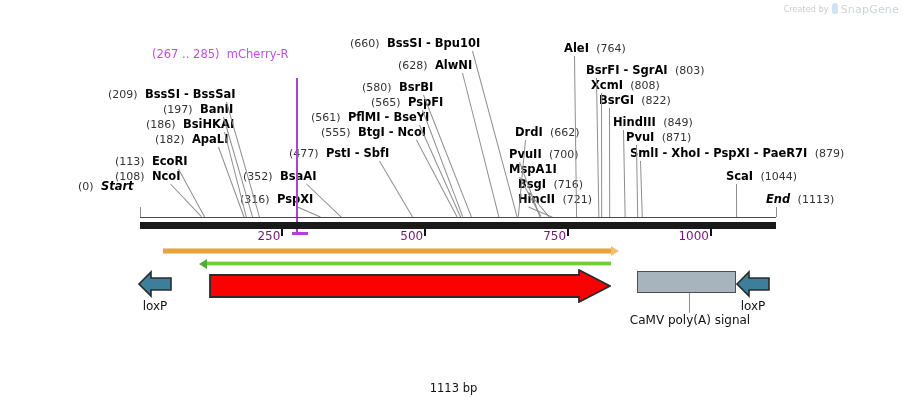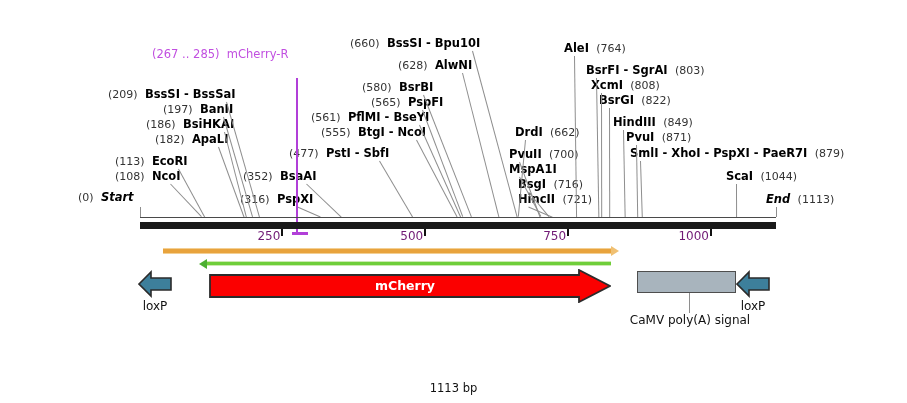--- a/index.html
+++ b/index.html
@@ -199,20 +199,25 @@
     font-family: "DejaVu Sans", sans-serif;
     font-size: 11.5px;
     color: #111111;
   }
 </style>
 </head>
 <body>
 
 <div id="map">
 
+  <div class="watermark">
+    <span class="wm-created">Created by</span>
+    <span class="wm-logo"></span>
+    <span class="wm-name">SnapGene</span>
+  </div>
 
   <div id="enzyme-layer">
       <div class="enz" style="left: 108px; top: 88px;"><span class="pos">(209)</span>&nbsp;&nbsp;<span><span class="name">BssSI</span><span class="sep">&nbsp;-&nbsp;</span><span class="name">BssSaI</span></span></div>
       <div class="enz" style="left: 163px; top: 103px;"><span class="pos">(197)</span>&nbsp;&nbsp;<span><span class="name">BanII</span></span></div>
       <div class="enz" style="left: 146px; top: 118px;"><span class="pos">(186)</span>&nbsp;&nbsp;<span><span class="name">BsiHKAI</span></span></div>
       <div class="enz" style="left: 155px; top: 133px;"><span class="pos">(182)</span>&nbsp;&nbsp;<span><span class="name">ApaLI</span></span></div>
       <div class="enz" style="left: 115px; top: 155px;"><span class="pos">(113)</span>&nbsp;&nbsp;<span><span class="name">EcoRI</span></span></div>
       <div class="enz" style="left: 115px; top: 170px;"><span class="pos">(108)</span>&nbsp;&nbsp;<span><span class="name">NcoI</span></span></div>
       <div class="enz" style="left: 243px; top: 170px;"><span class="pos">(352)</span>&nbsp;&nbsp;<span><span class="name">BsaAI</span></span></div>
       <div class="enz" style="left: 240px; top: 193px;"><span class="pos">(316)</span>&nbsp;&nbsp;<span><span class="name">PspXI</span></span></div>
@@ -229,21 +234,21 @@
       <div class="enz" style="left: 518px; top: 178px;"><span><span class="name">BsgI</span></span>&nbsp;&nbsp;<span class="pos">(716)</span></div>
       <div class="enz" style="left: 518px; top: 193px;"><span><span class="name">HincII</span></span>&nbsp;&nbsp;<span class="pos">(721)</span></div>
       <div class="enz" style="left: 564px; top: 42px;"><span><span class="name">AleI</span></span>&nbsp;&nbsp;<span class="pos">(764)</span></div>
       <div class="enz" style="left: 586px; top: 64px;"><span><span class="name">BsrFI</span><span class="sep">&nbsp;-&nbsp;</span><span class="name">SgrAI</span></span>&nbsp;&nbsp;<span class="pos">(803)</span></div>
       <div class="enz" style="left: 591px; top: 79px;"><span><span class="name">XcmI</span></span>&nbsp;&nbsp;<span class="pos">(808)</span></div>
       <div class="enz" style="left: 599px; top: 94px;"><span><span class="name">BsrGI</span></span>&nbsp;&nbsp;<span class="pos">(822)</span></div>
       <div class="enz" style="left: 613px; top: 116px;"><span><span class="name">HindIII</span></span>&nbsp;&nbsp;<span class="pos">(849)</span></div>
       <div class="enz" style="left: 626px; top: 131px;"><span><span class="name">PvuI</span></span>&nbsp;&nbsp;<span class="pos">(871)</span></div>
       <div class="enz" style="left: 630px; top: 147px; text-align: right;"><span><span class="name">SmlI</span><span class="sep">&nbsp;-&nbsp;</span><span class="name">XhoI</span><span class="sep">&nbsp;-&nbsp;</span><span class="name">PspXI</span><span class="sep">&nbsp;-&nbsp;</span><span class="name">PaeR7I</span></span>&nbsp;&nbsp;<span class="pos">(879)</span></div>
       <div class="enz" style="left: 726px; top: 170px;"><span><span class="name">ScaI</span></span>&nbsp;&nbsp;<span class="pos">(1044)</span></div>
-      <div class="enz terminus" style="left: 78px; top: 191px;"><span class="pos">(0)</span>&nbsp;&nbsp;<span class="name">Start</span></div>
+      <div class="enz terminus" style="left: 78px; top: 180px;"><span class="pos">(0)</span>&nbsp;&nbsp;<span class="name">Start</span></div>
       <div class="enz terminus" style="left: 766px; top: 193px;"><span class="name">End</span>&nbsp;&nbsp;<span class="pos">(1113)</span></div>
     </div>
 
   <div id="leader-layer">
       <div class="leader" style="left: 226px; top: 102px; height: 119.621px; transform: rotate(-15.9783deg);"></div>
       <div class="leader" style="left: 223px; top: 117px; height: 104.14px; transform: rotate(-16.2099deg);"></div>
       <div class="leader" style="left: 224px; top: 132px; height: 87.7475px; transform: rotate(-14.3756deg);"></div>
       <div class="leader" style="left: 218px; top: 147px; height: 74.5px; transform: rotate(-20.016deg);"></div>
       <div class="leader" style="left: 178px; top: 169px; height: 54.6234px; transform: rotate(-28.5088deg);"></div>
       <div class="leader" style="left: 170px; top: 184px; height: 45.4239px; transform: rotate(-43.4071deg);"></div>
@@ -296,21 +301,20 @@
   <div class="green-head" id="green-head" style="left: 199px; top: 259px;"></div>
 
   <svg class="gene-arrow" id="loxp-left-arrow" width="34" height="30" viewBox="0 0 34 30" style="left: 138px; top: 269px;">
     <polygon points="1,15 13,3 13,9 33,9 33,21 13,21 13,27" fill="#3d7f9b" stroke="#2b2b2b" stroke-width="1.6" stroke-linejoin="miter"></polygon>
   </svg>
   <div class="feature-caption" id="loxp-left-caption" style="left: 138px; top: 299px; width: 34px; text-align: center;">loxP</div>
 
   <svg class="gene-arrow" id="mcherry-arrow" width="402" height="34" viewBox="0 0 402 34" style="left: 209px; top: 269px;">
     <polygon points="1,6 370,6 370,1 401,17 370,33 370,28 1,28" fill="#fb0000" stroke="#2b2b2b" stroke-width="1.8" stroke-linejoin="miter"></polygon>
   </svg>
-  <div class="gene-label" id="mcherry-label" style="left: 209px; top: 278px; width: 392px; text-align: center;">mCherry</div>
 
   <div class="box-feature" id="camv-box" style="left: 637px; top: 271px; width: 99px; height: 22px;"></div>
   <div class="caption-stem" id="camv-stem" style="left: 689px; top: 293px; height: 20px;"></div>
   <div class="feature-caption" id="camv-caption" style="left: 600px; top: 313px; width: 180px; text-align: center;">CaMV poly(A) signal</div>
 
   <svg class="gene-arrow" id="loxp-right-arrow" width="34" height="30" viewBox="0 0 34 30" style="left: 736px; top: 269px;">
     <polygon points="1,15 13,3 13,9 33,9 33,21 13,21 13,27" fill="#3d7f9b" stroke="#2b2b2b" stroke-width="1.6" stroke-linejoin="miter"></polygon>
   </svg>
   <div class="feature-caption" id="loxp-right-caption" style="left: 736px; top: 299px; width: 34px; text-align: center;">loxP</div>
 

